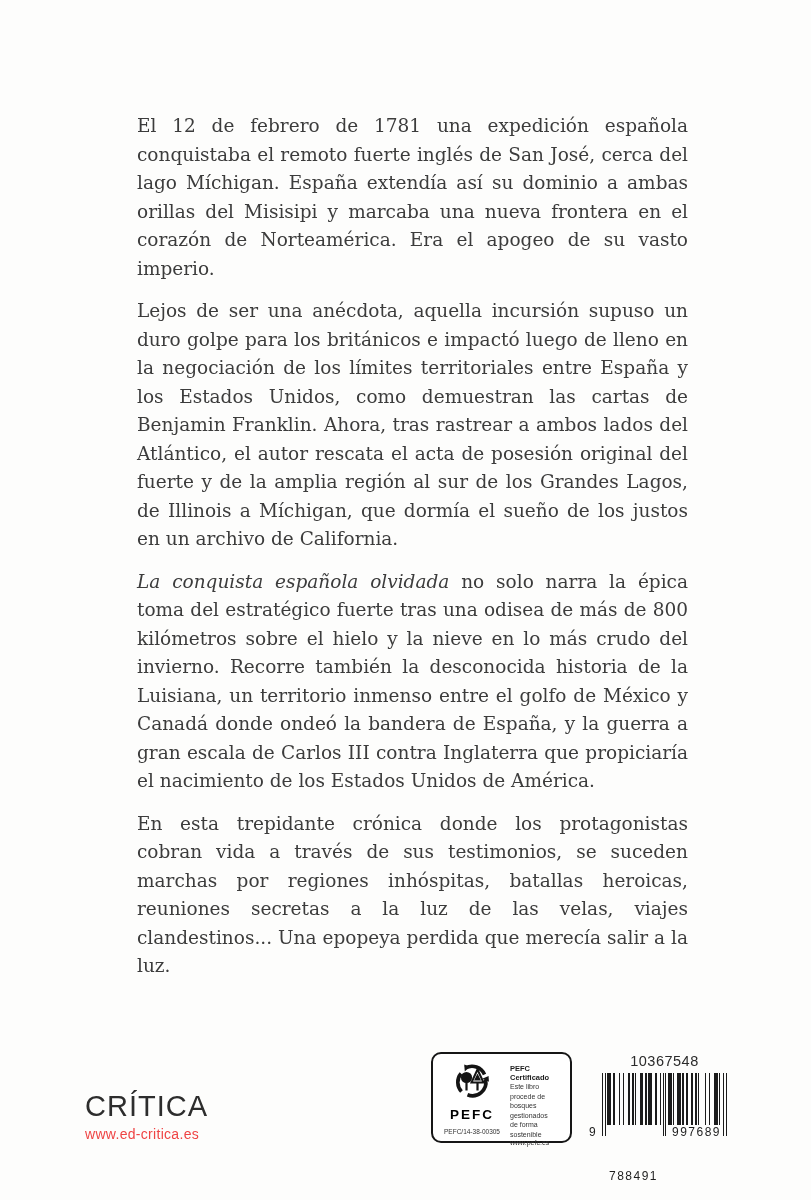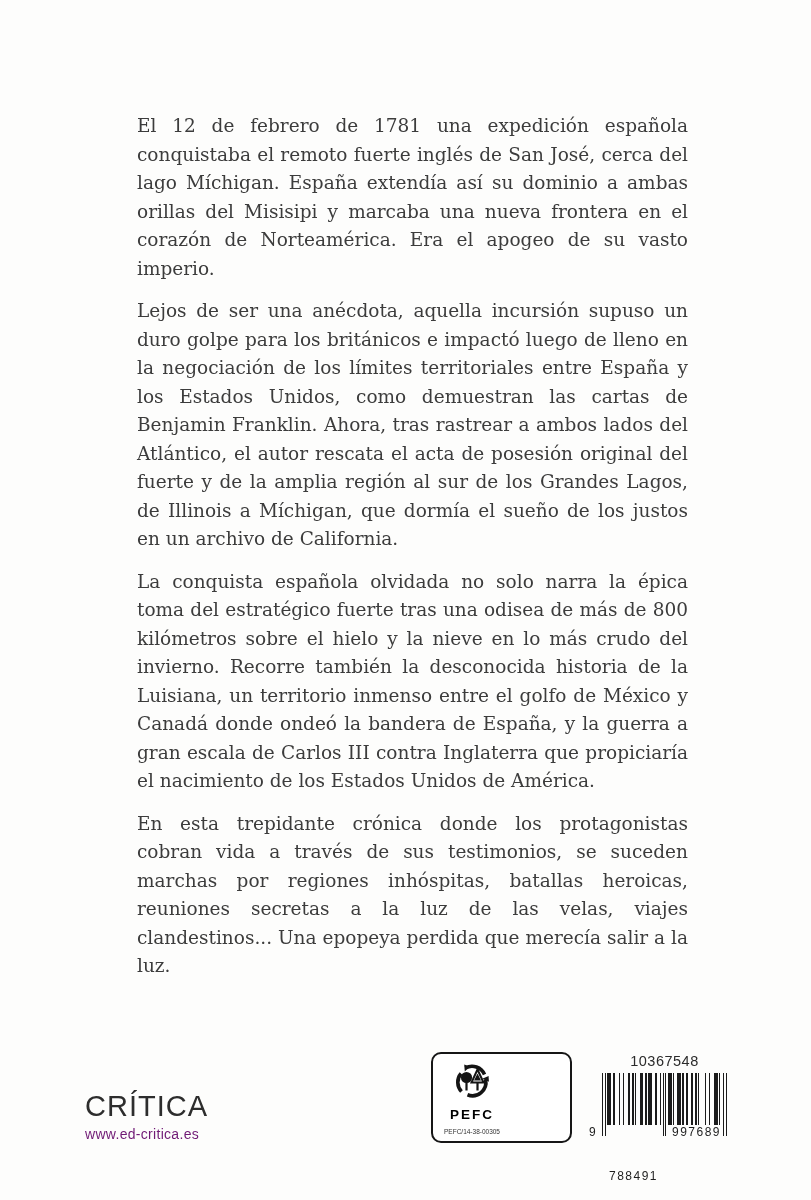--- a/index.html
+++ b/index.html
@@ -19,35 +19,35 @@
     position: absolute;
     left: 137px;
     top: 112px;
     width: 551px;
     font-size: 18.5px;
     line-height: 28.5px;
     text-align: justify;
     hyphens: auto;
   }
   .synopsis p { margin: 0 0 14px 0; }
-  .lead-italic { }
+  .lead-italic { font-style: italic; }
 
   
   .publisher { position: absolute; left: 85px; top: 1091px; }
   .publisher-name {
     font-family: Liberation Sans, sans-serif;
     font-size: 29px;
     letter-spacing: 1px;
     color: #2d2d2d;
     line-height: 30px;
   }
   .publisher-site {
     font-family: "Liberation Sans", sans-serif;
     font-size: 14px;
-    color: #701a75;
+    color: #ef4444;
     margin-top: 5px;
     letter-spacing: 0.3px;
   }
 
   
   .pefc-box {
     position: absolute;
     left: 431px;
     top: 1052px;
     width: 141px;
@@ -154,20 +154,29 @@
 
           <circle cx="14.5" cy="15.5" r="5.6" fill="#141414"></circle>
           <rect x="13.4" y="19" width="2.2" height="9.5" fill="#141414"></rect>
 
           <polygon points="25.5,7.5 31.5,20.5 19.5,20.5" fill="none" stroke="#141414" stroke-width="2"></polygon>
           <polygon points="25.5,11.5 29.0,18.5 22.0,18.5" fill="#141414"></polygon>
           <rect x="24.4" y="20.5" width="2.2" height="8" fill="#141414"></rect>
         </svg>
         <div class="pefc-logo-text">PEFC</div>
         <div class="pefc-cert">PEFC/14-38-00305</div>
+      </div>
+      <div class="pefc-right">
+        <div class="pefc-title">PEFC Certificado</div>
+        <div class="pefc-body">
+          <div>Este libro procede de</div>
+          <div>bosques gestionados</div>
+          <div>de forma sostenible</div>
+        </div>
+        <div class="pefc-site">www.pefc.es</div>
       </div>
     </div>
 
     <div class="barcode">
       <div class="barcode-top">10367548</div>
       <svg class="barcode-bars" viewBox="0 0 95 63" width="125" height="63" preserveAspectRatio="none" fill="#1b1b1b">
           <rect x="0" y="0" width="1" height="63"></rect>
           <rect x="2" y="0" width="1" height="63"></rect>
           <rect x="4" y="0" width="3" height="52"></rect>
           <rect x="8" y="0" width="2" height="52"></rect>

